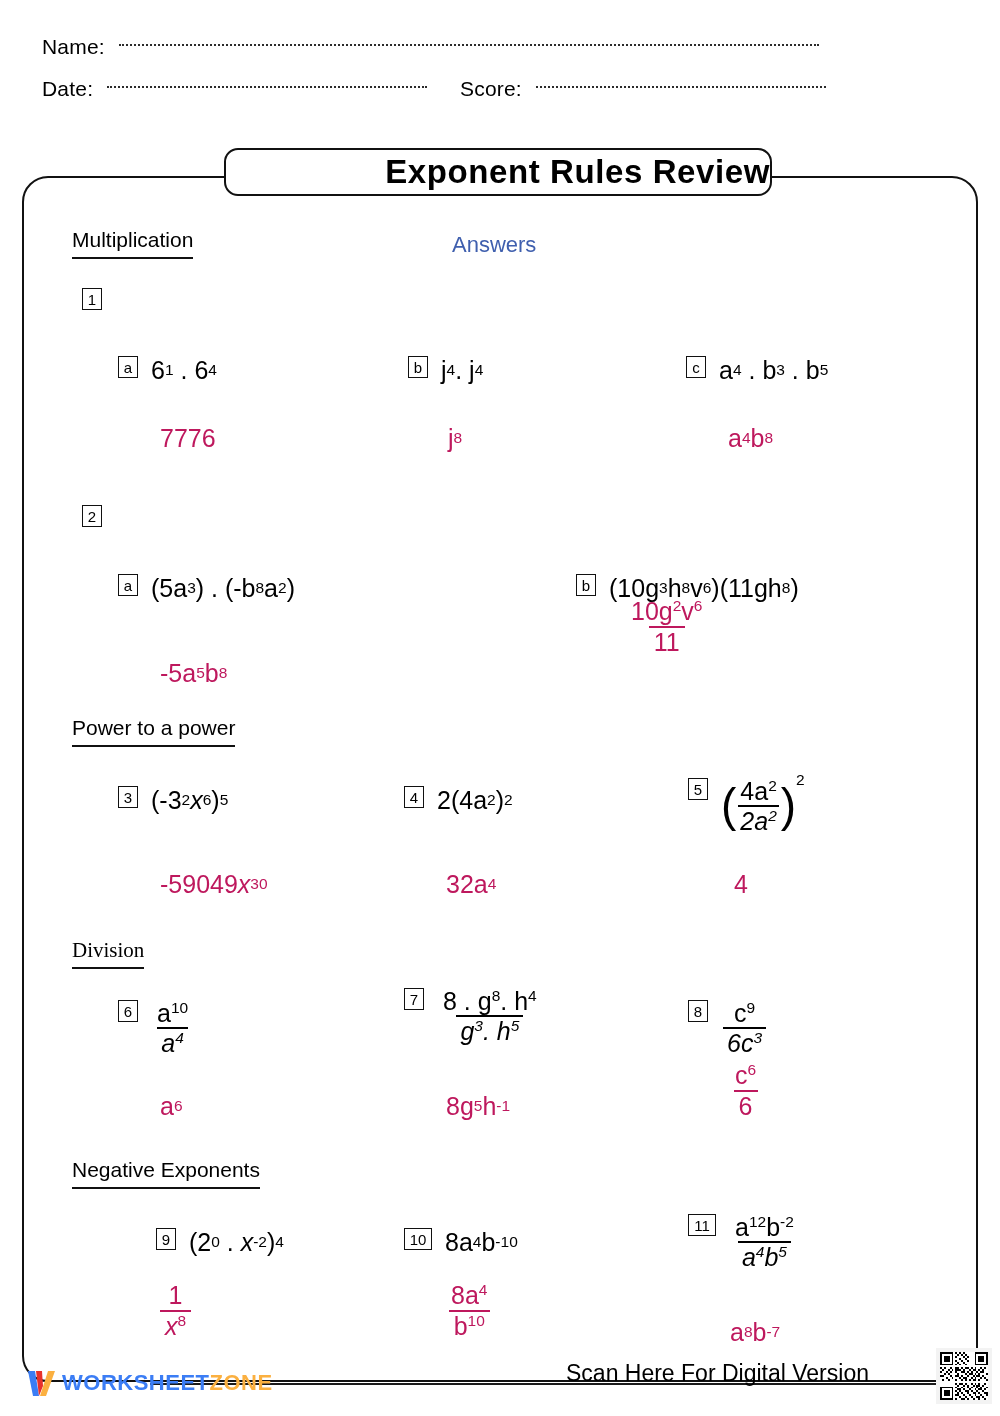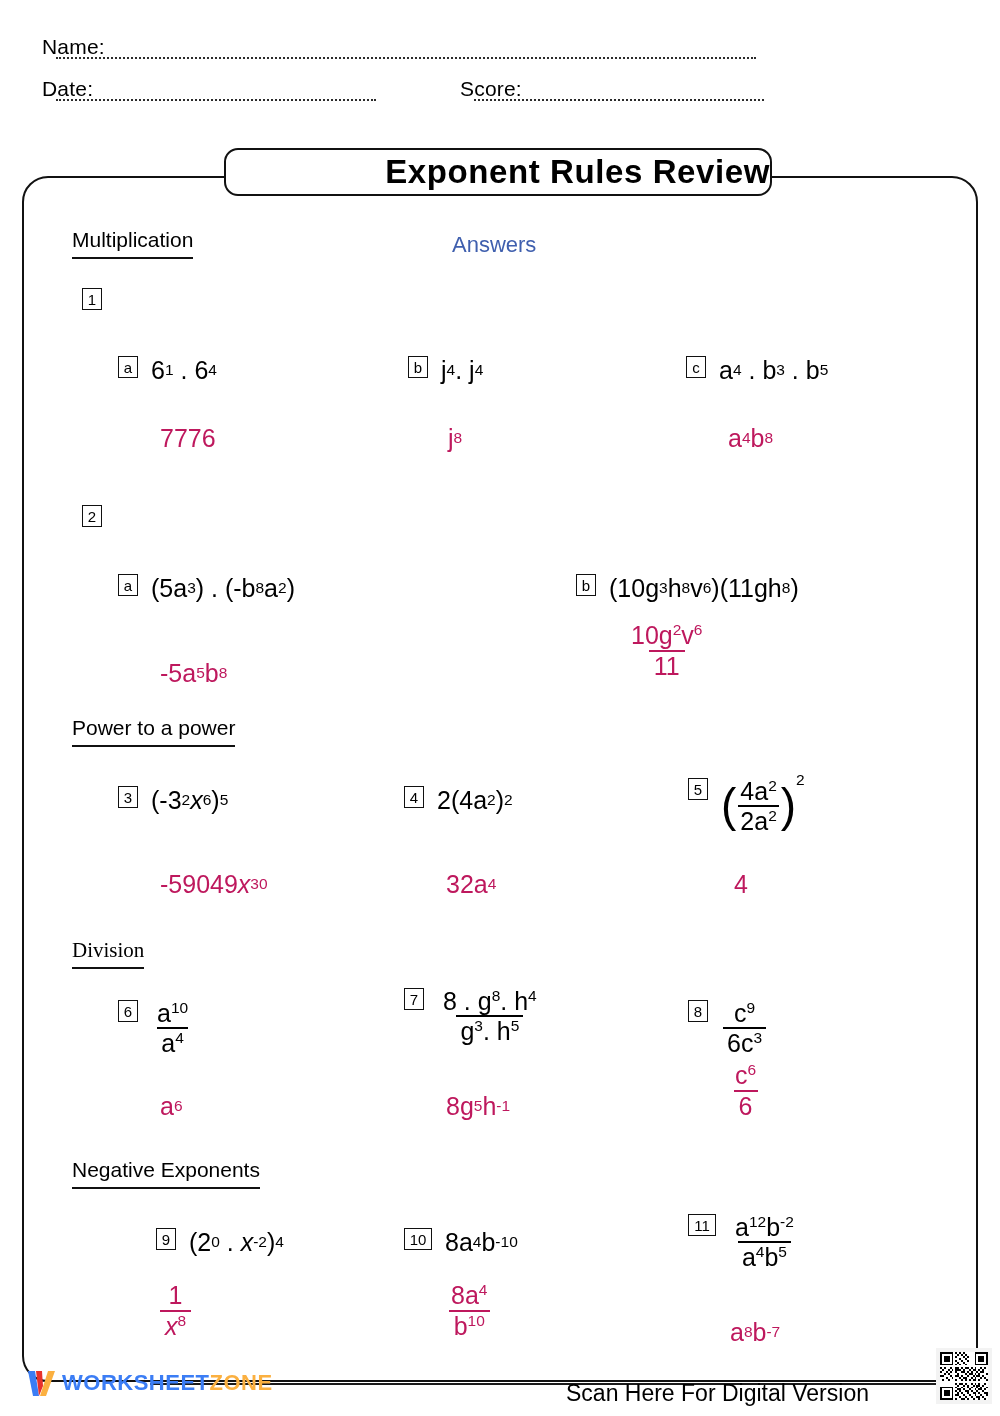--- a/index.html
+++ b/index.html
@@ -8,21 +8,21 @@
     width:1000px; height:1416px;
     background:#ffffff;
     font-family:"Liberation Sans", sans-serif;
     color:#000;
     position:relative;
     overflow:hidden;
   }
 
   
   #header-fields { position:absolute; left:0; top:0; width:1000px; height:130px; }
-  .field-row { position:absolute; display:flex; align-items:flex-start;flex-direction:column; }
+  .field-row { position:absolute; display:flex; align-items:center; }
   .field-label { font-size:21px; line-height:21px; letter-spacing:.2px; }
   .dotline {
     border-bottom:2px dotted #2b2b2b;
     height:1px;
     margin-left:14px;
     margin-bottom:3px;
   }
   #name-row  { left:42px; top:36px; width:790px; }
   #name-row .dotline  { width:700px; }
   #date-row  { left:42px; top:78px; width:410px; }
@@ -111,21 +111,21 @@
 
   
   .frac {
     display:inline-flex; flex-direction:column;
     align-items:center; justify-content:center;
     vertical-align:middle;
     margin:0 2px;
     line-height:1.05;
   }
   .frac .num { padding:0 4px 1px 4px; }
-  .frac .den { padding:1px 4px 0 4px; border-top:2px solid currentColor; }
+  .frac .den { padding:1px 4px 0 4px; border-top:2px solid currentColor;font-style:italic; }
   .frac.tight .num, .frac.tight .den { padding-left:2px; padding-right:2px; }
 
   .paren-big {
     font-size:46px; line-height:34px;
     font-weight:300;
     display:inline-block;
     transform:translateY(-1px);
   }
 
   
@@ -134,21 +134,21 @@
   .ansfrac .den { padding:1px 5px 0 5px; border-top:2px solid currentColor; }
 
   
   #p1-marker { left:82px; top:288px; }
   #p1a { left:118px; top:356px; }  #p1a-ans { left:160px; top:424px; }
   #p1b { left:408px; top:356px; }  #p1b-ans { left:448px; top:424px; }
   #p1c { left:686px; top:356px; }  #p1c-ans { left:728px; top:424px; }
 
   #p2-marker { left:82px; top:505px; }
   #p2a { left:118px; top:574px; }  #p2a-ans { left:160px; top:659px; }
-  #p2b { left:576px; top:574px; }  #p2b-ans { left:626px; top:622px;align-items:flex-end; }
+  #p2b { left:576px; top:574px; }  #p2b-ans { left:626px; top:598px;align-items:flex-end; }
 
   #p3 { left:118px; top:786px; }   #p3-ans { left:160px; top:870px; }
   #p4 { left:404px; top:786px; }   #p4-ans { left:446px; top:870px; }
   #p5 { left:688px; top:778px; }   #p5-ans { left:734px; top:870px; }
 
   #p6 { left:118px; top:1000px; }  #p6-ans { left:160px; top:1092px; }
   #p7 { left:404px; top:988px; }   #p7-ans { left:446px; top:1092px; }
   #p8 { left:688px; top:1000px; }  #p8-ans { left:730px; top:1062px; }
 
   #p9  { left:156px; top:1228px; } #p9-ans  { left:160px; top:1282px; }
@@ -161,21 +161,21 @@
   #logo-mark { width:34px; height:34px; position:relative; margin-right:2px; flex:0 0 auto; }
   #logo-text { font-size:22px; font-weight:bold; letter-spacing:.5px; white-space:nowrap; }
   .lt-blue { color:#3b7df5; }
   .lt-orange { color:#fbb040; }
 
   #footer-rule {
     position:absolute; left:150px; top:31px; width:790px; height:0;
     border-top:2px solid #1a1a1a;
   }
   #scan-text {
-    position:absolute; left:566px; top:28px;
+    position:absolute; left:566px; top:8px;
     font-size:23px; white-space:nowrap; background:transparent;
   }
   #qr {
     position:absolute; left:936px; top:1348px;
     width:56px; height:56px; background:#f3f3f3;
     padding:4px;
   }
   #qr svg { display:block; }
 </style>
 </head>

